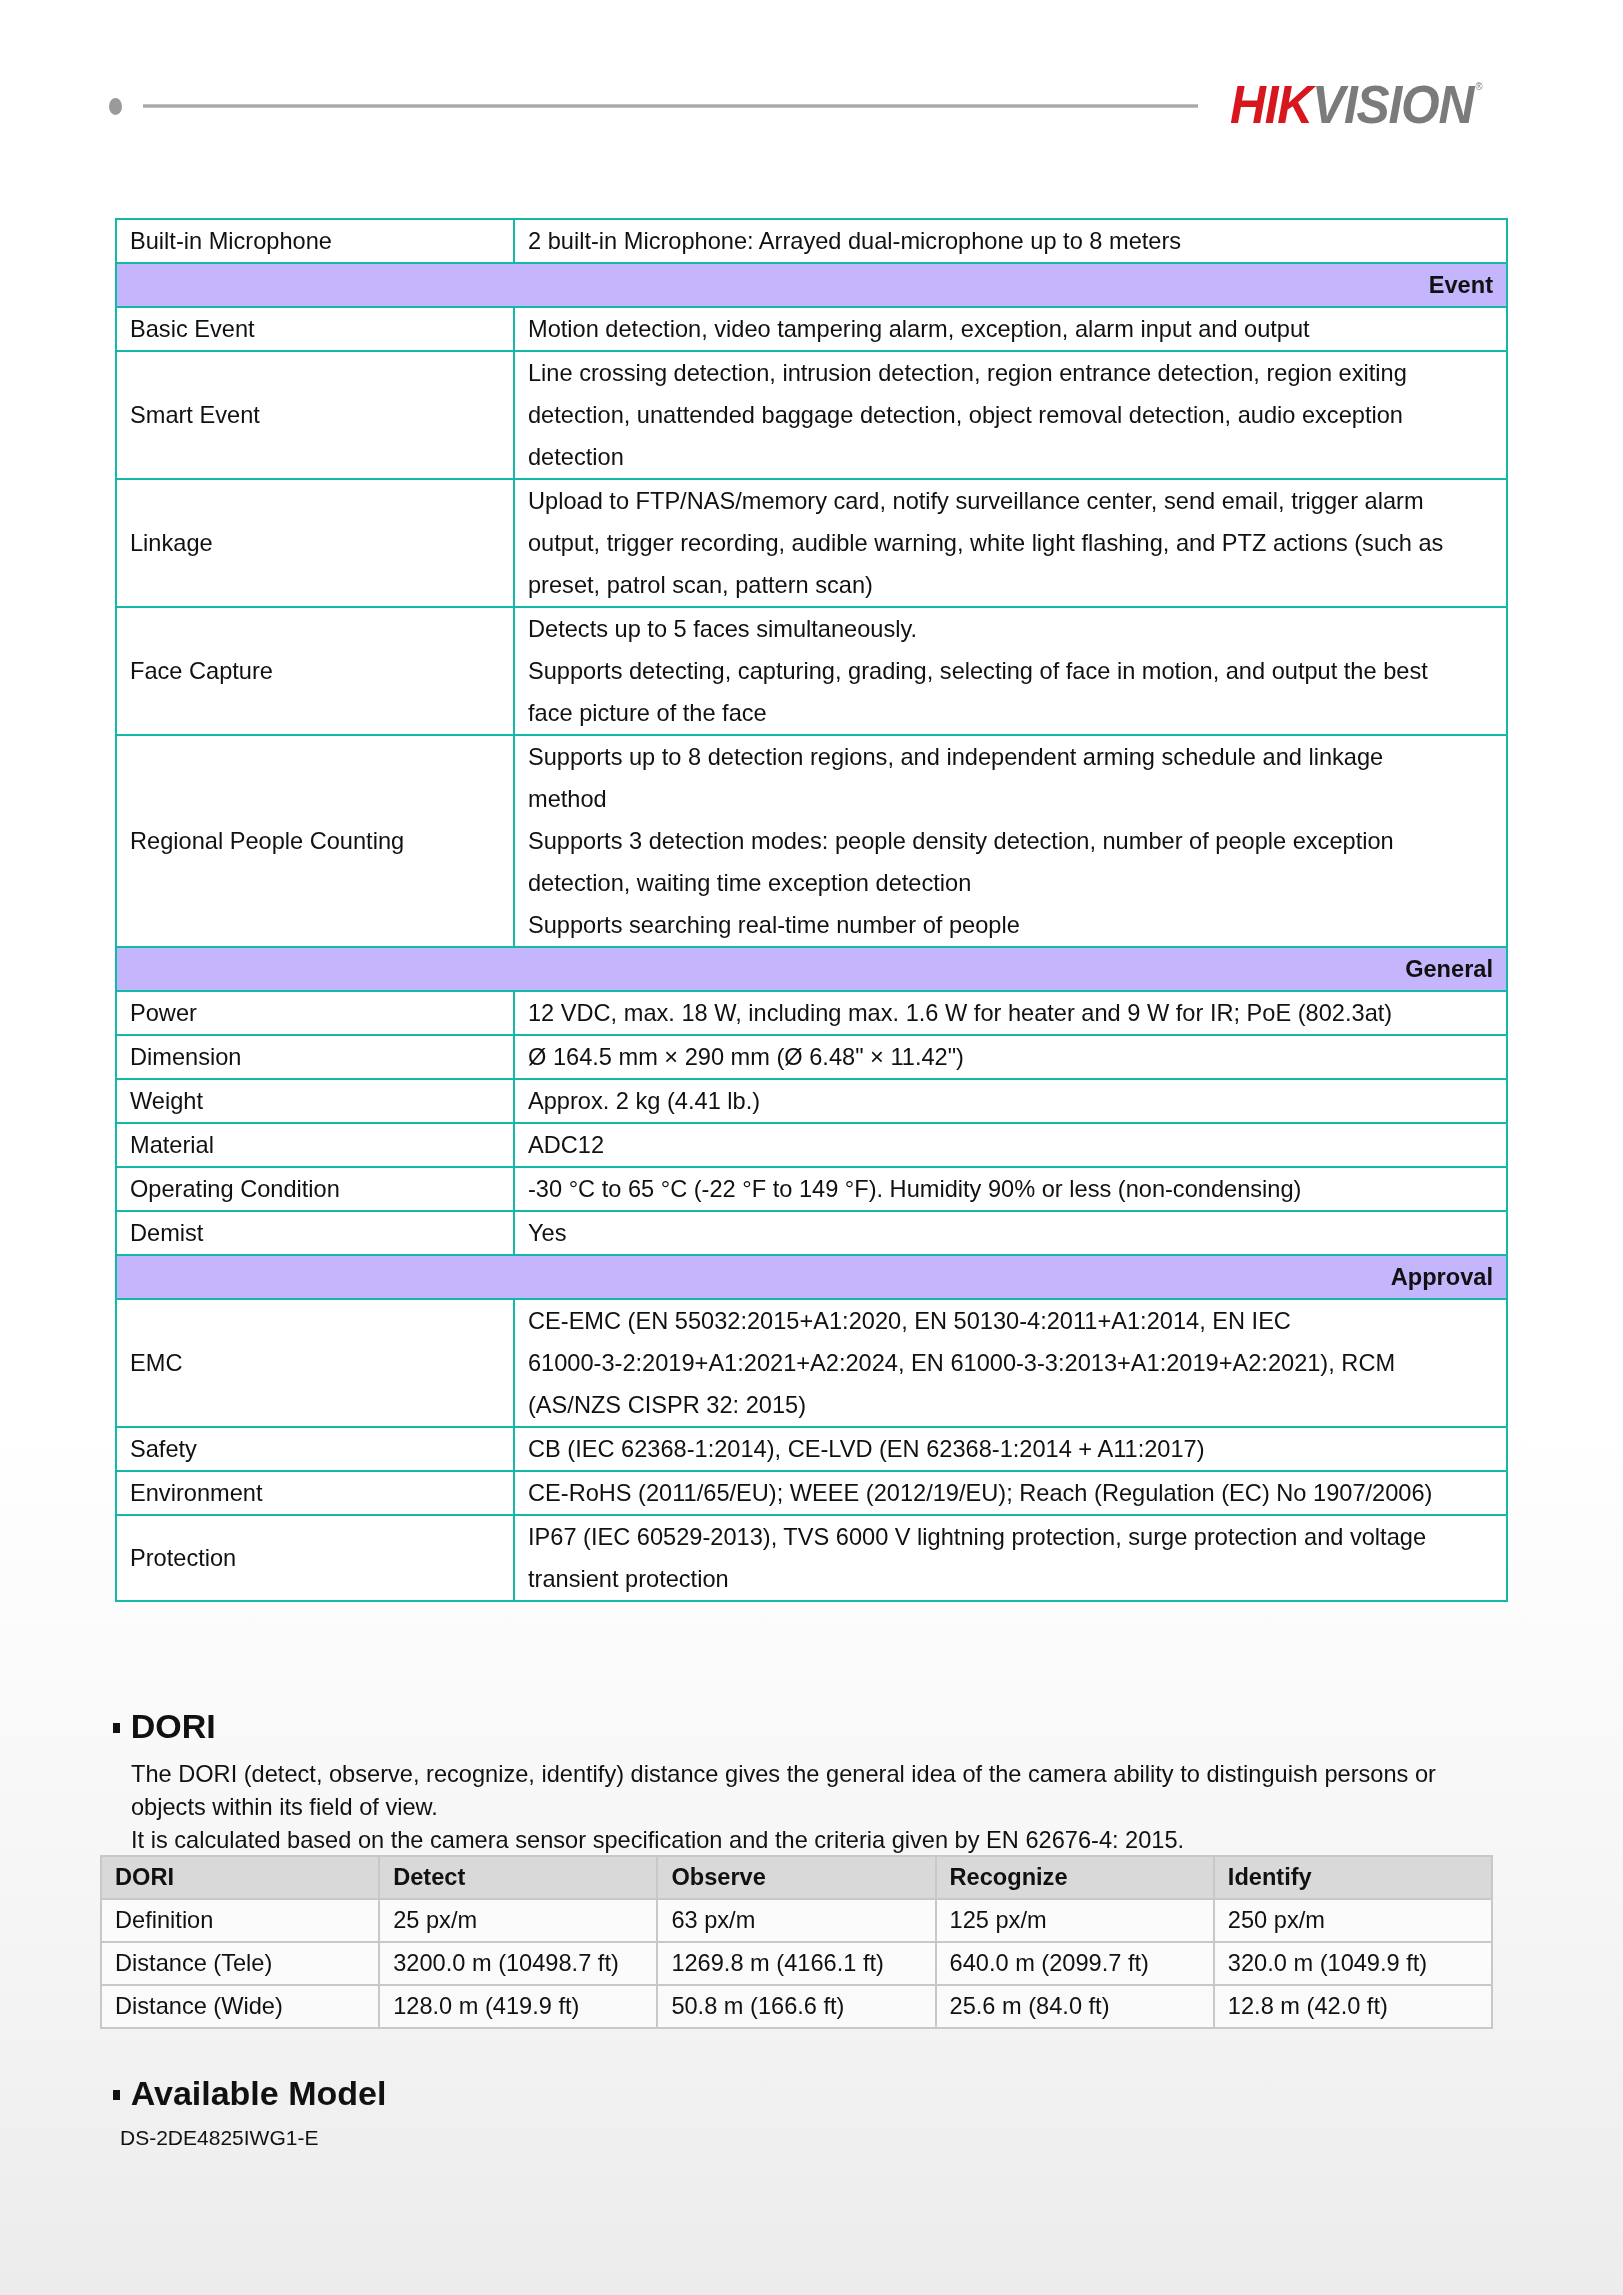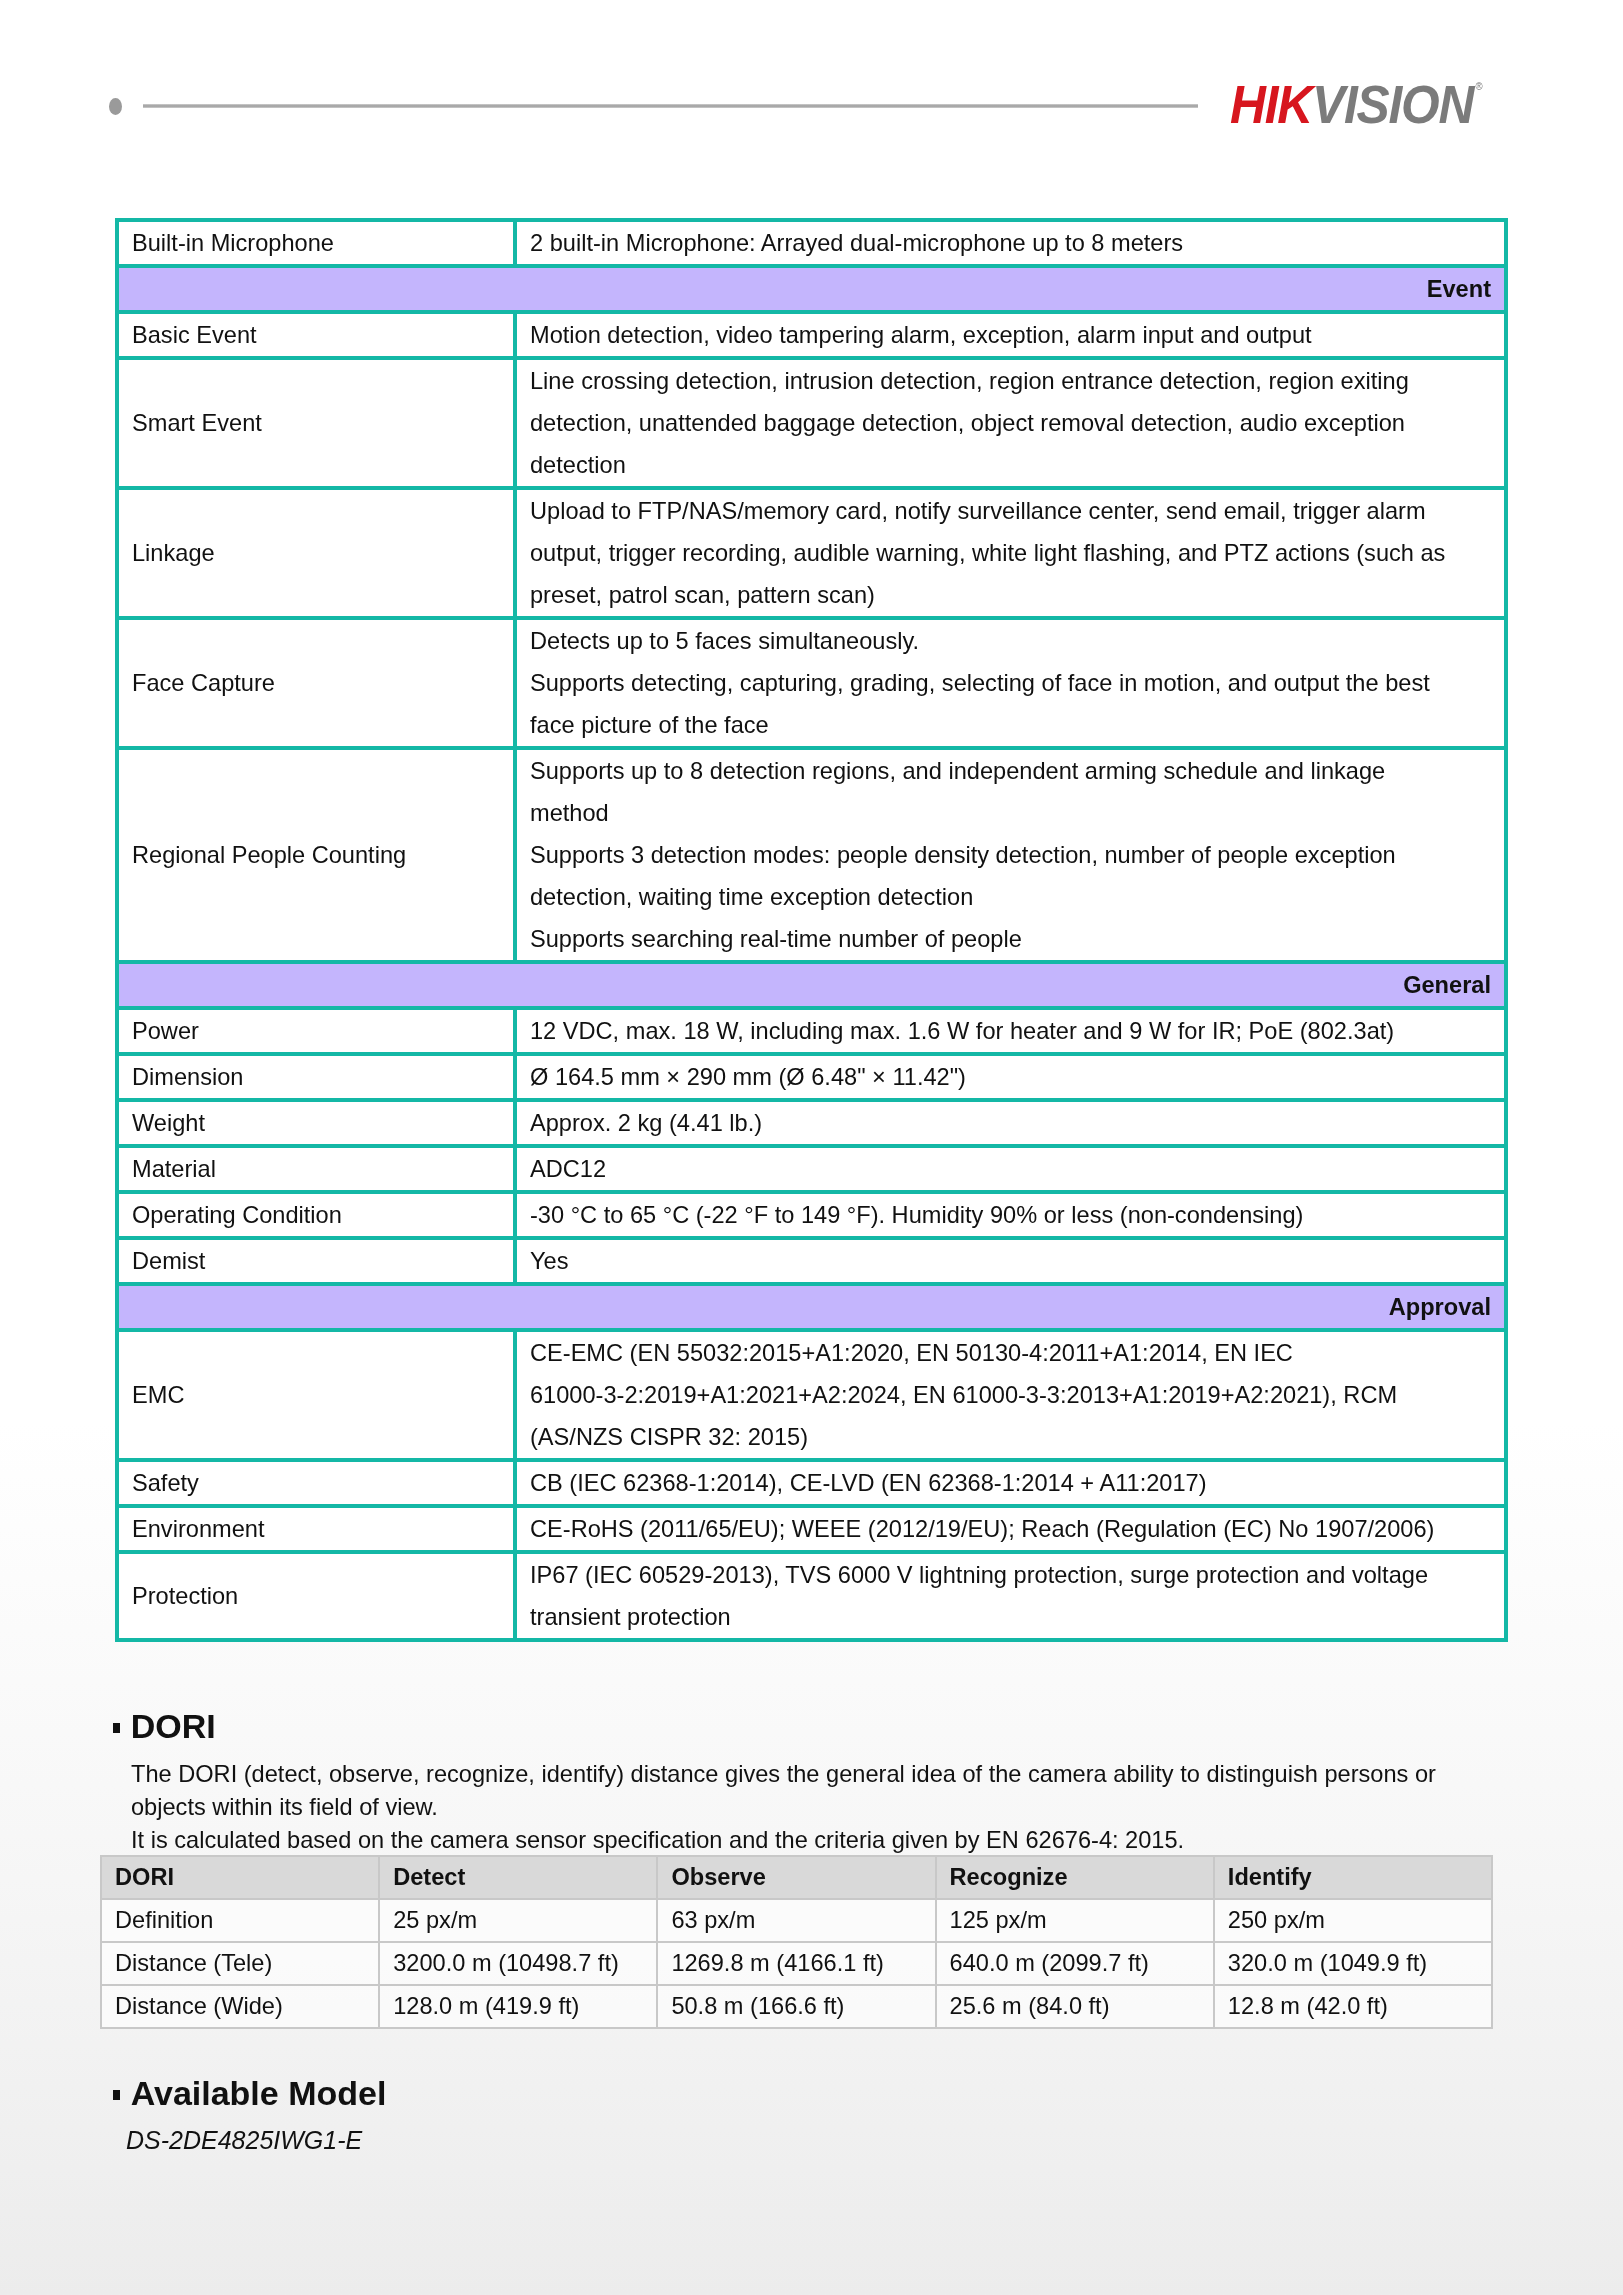--- a/index.html
+++ b/index.html
@@ -32,21 +32,21 @@
   .logo .red { color: #d7161e; }
   .logo .grey { color: #7b7b7b; }
   .logo .reg { font-size: 10.5px; line-height: 10.5px; color: #7b7b7b; align-self: flex-start; font-style: normal; font-weight: normal; margin-left: 2.6px; }
 
   table.spec {
     position: absolute; left: 115px; top: 218px;
     width: 1393px; border-collapse: collapse;
     font-size: 23.6px;
   }
   table.spec td {
-    border: 4px solid #14b8a6;
+    border: 2px solid #14b8a6;
     padding: 0 13px;
     vertical-align: middle;
     line-height: 42px;
     background: #fff;
   }
   table.spec td.label { width: 398px; }
   table.spec tr.section td {
     background: #c4b5fd; font-weight: bold; height: 42px; text-align: right;
   }
   table.spec td .line { display: block; }
@@ -70,23 +70,22 @@
   table.dori td, table.dori th {
     border: 2px solid #c8c8c8; padding: 0 13px;
     height: 43px; text-align: left; vertical-align: middle;
     background: rgba(255,255,255,0.6);
   }
   table.dori th { background: #d9d9d9; font-weight: bold; }
   table.dori .c0 { width: 279px; }
   table.dori .c1, table.dori .c2, table.dori .c3, table.dori .c4 { width: 279px; }
 
   .model {
-    position: absolute; left: 126px; top: 2126px;
-    font-size: 25px;
-    font-style: italic;
+    position: absolute; left: 120px; top: 2126px;
+    font-size: 21px;
   }
 </style>
 </head>
 <body>
 
 <div class="header-dot"></div>
 <div class="header-line"></div>
 <div class="logo">
   <span class="red">HIK</span>
   <span class="grey">VISION</span>

